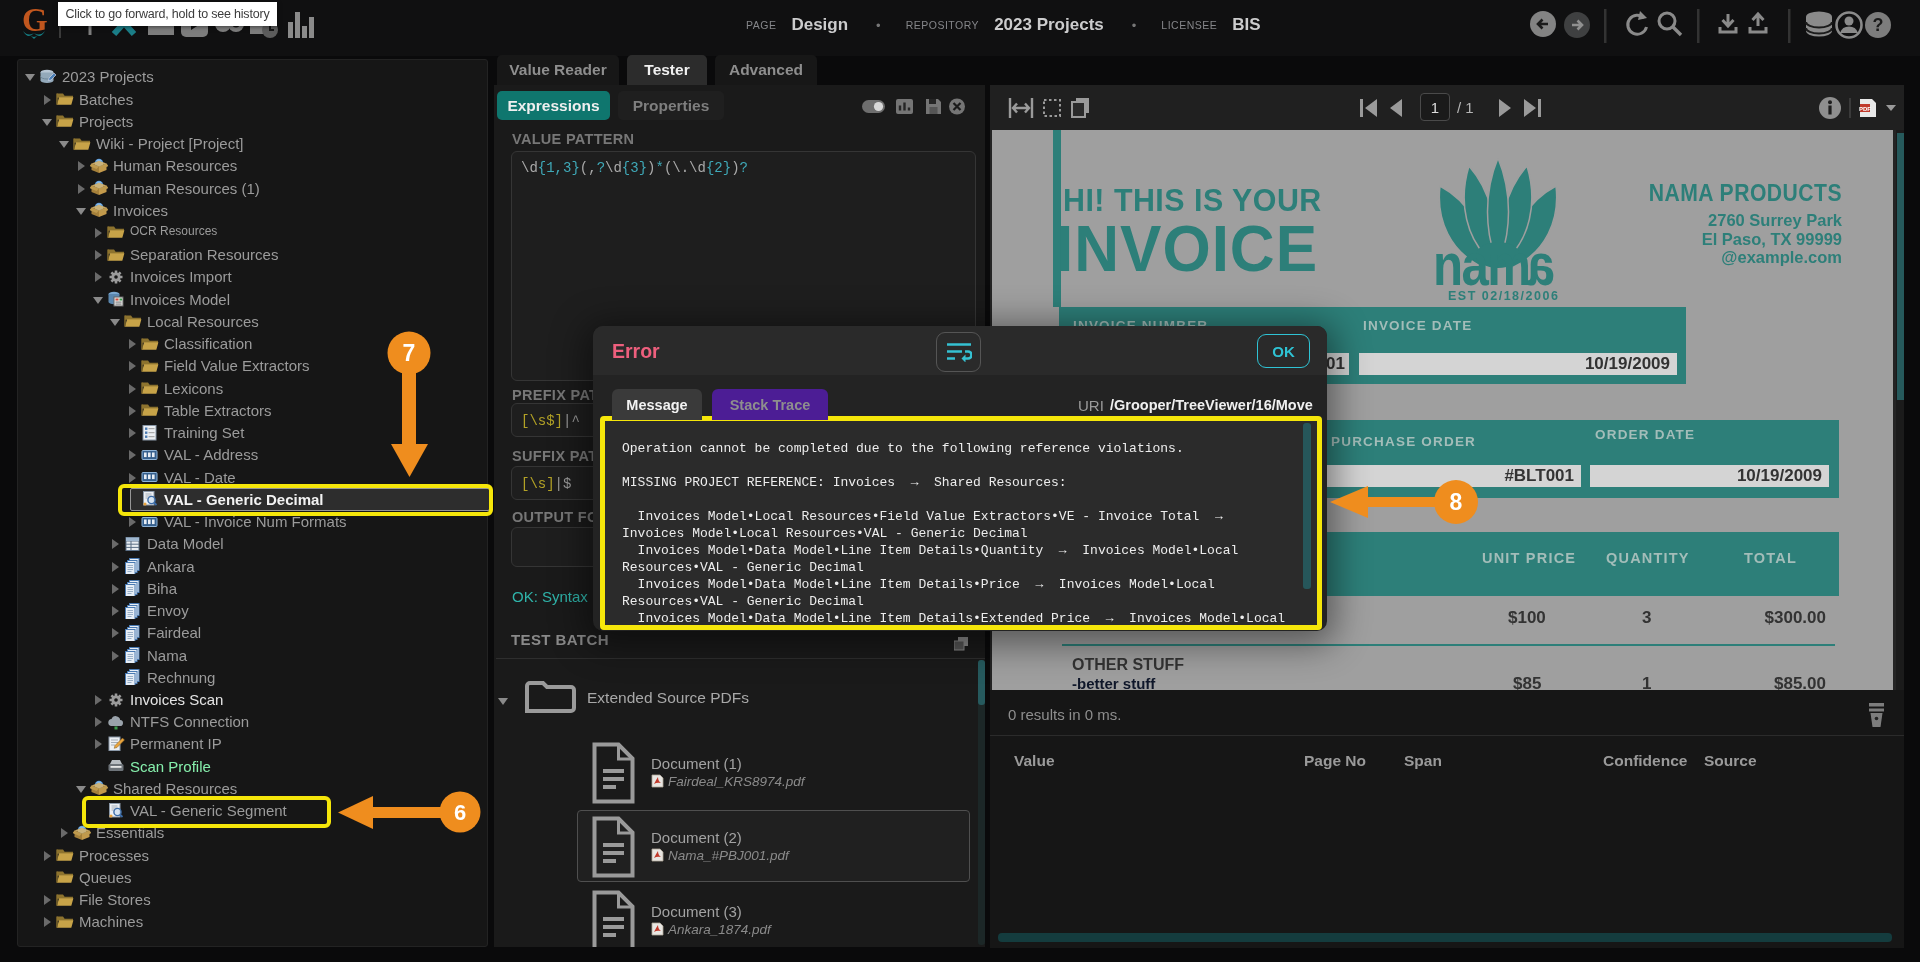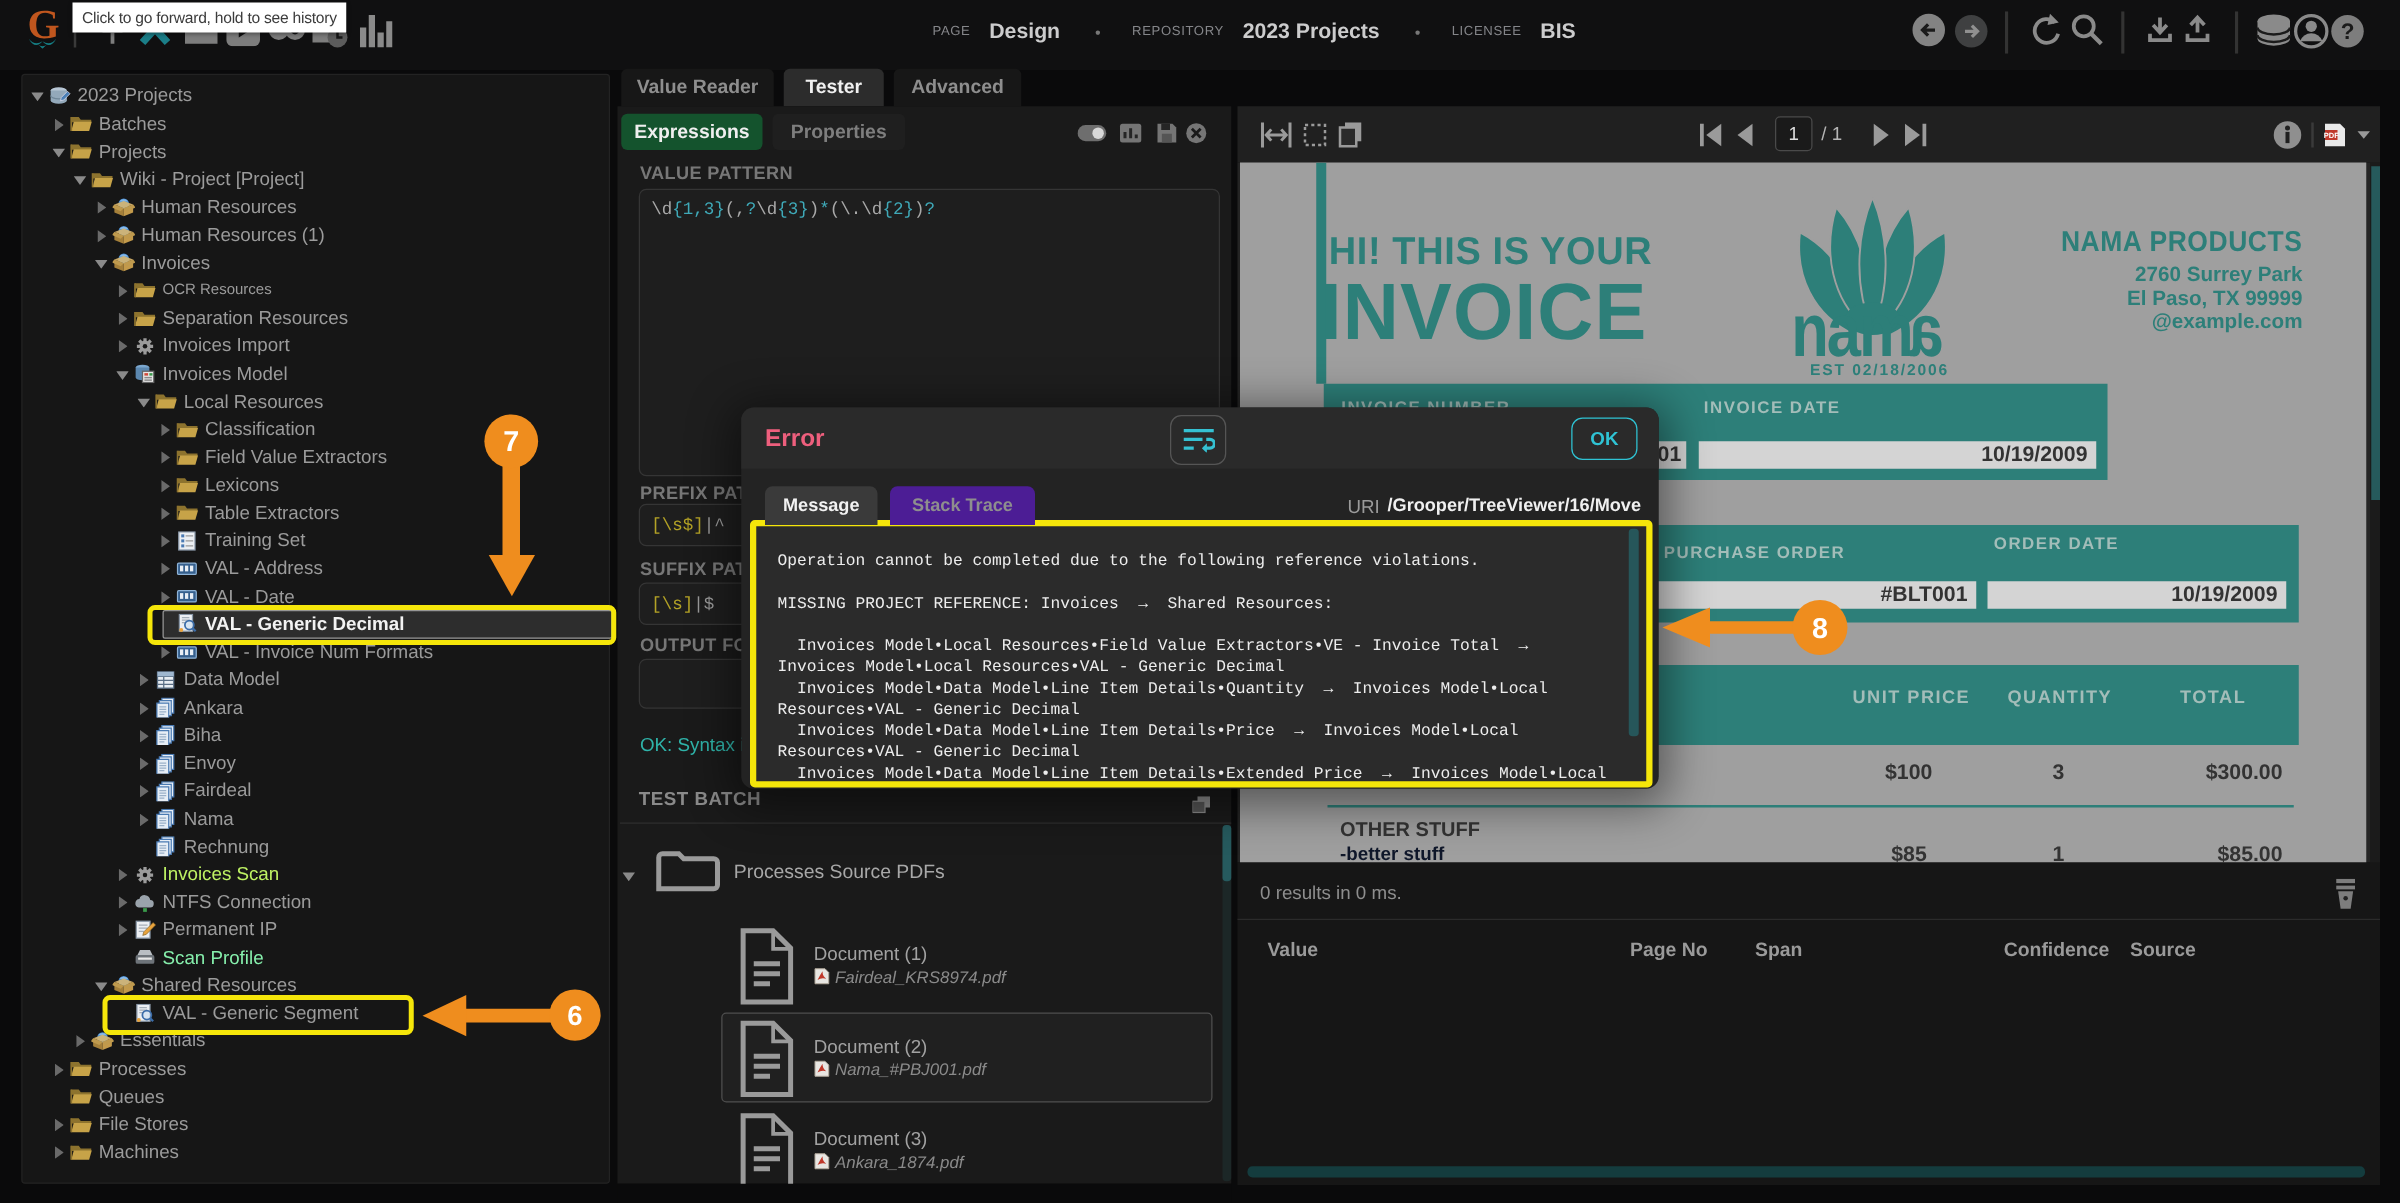--- a/index.html
+++ b/index.html
@@ -375,21 +375,21 @@
   </svg>
 <div class="abs nw" style="left:147px;top:669px;font-size:15px;color:#9b9b9b;font-weight:normal;">Rechnung</div>
 <svg class="abs" style="left:95px;top:695px" width="7" height="10" viewBox="0 0 7 10">
     <path d="M0 0v10L7 5z" fill="#6a6a6a"></path>
   </svg>
 <svg class="abs" style="left:107px;top:692px" width="18" height="16" viewBox="0 0 18 16">
     <path d="M9 1.5v3 M9 11.5v3 M2.5 8h3 M12.5 8h3 M4.4 3.4l2.1 2.1 M11.5 10.5l2.1 2.1 M13.6 3.4l-2.1 2.1 M6.5 10.5l-2.1 2.1" stroke="#9b9b9b" stroke-width="2.6"></path>
     <circle cx="9" cy="8" r="4.6" fill="#9b9b9b"></circle>
     <circle cx="9" cy="8" r="1.8" fill="#161616"></circle>
   </svg>
-<div class="abs nw" style="left:130px;top:691px;font-size:15px;color:#bef264;font-weight:normal;">Invoices Scan</div>
+<div class="abs nw" style="left:130px;top:691px;font-size:15px;color:#e5e5e5;font-weight:normal;">Invoices Scan</div>
 <svg class="abs" style="left:95px;top:717px" width="7" height="10" viewBox="0 0 7 10">
     <path d="M0 0v10L7 5z" fill="#6a6a6a"></path>
   </svg>
 <svg class="abs" style="left:107px;top:714px" width="18" height="16" viewBox="0 0 18 16">
     <path d="M4 12 a3.5 3.5 0 0 1 .5 -6.9 a4.5 4.5 0 0 1 8.7 .9 a3 3 0 0 1 -.4 6z" fill="#9aa3ab"></path>
     <rect x="7.5" y="12.5" width="3" height="3" fill="#3a9a4a"></rect>
   </svg>
 <div class="abs nw" style="left:130px;top:713px;font-size:15px;color:#9b9b9b;font-weight:normal;">NTFS Connection</div>
 <svg class="abs" style="left:95px;top:739px" width="7" height="10" viewBox="0 0 7 10">
     <path d="M0 0v10L7 5z" fill="#6a6a6a"></path>
@@ -470,21 +470,21 @@
 <svg class="abs" style="left:56px;top:914px" width="18" height="16" viewBox="0 0 18 16">
     <path d="M1 2.5h6l1.6 2.2H17v2H1z" fill="#8d732e"></path>
     <path d="M1 13.8 L3 6.3 H17.4 L15.3 13.8 Z" fill="#c7a348"></path>
     <path d="M1 2.5 V13.8" stroke="#8d732e" stroke-width="1.4"></path>
   </svg>
 <div class="abs nw" style="left:79px;top:913px;font-size:15px;color:#9b9b9b;font-weight:normal;">Machines</div>
 <div class="abs" style="left:497px;top:55px;width:122px;height:30px;background:#171717;border-radius:5px 5px 0 0;color:#8e8e8e;font-weight:bold;font-size:15.5px;display:flex;align-items:center;justify-content:center;">Value Reader</div>
 <div class="abs" style="left:627px;top:55px;width:80px;height:30px;background:#2c2c2c;border-radius:5px 5px 0 0;color:#f0f0f0;font-weight:bold;font-size:15.5px;display:flex;align-items:center;justify-content:center;">Tester</div>
 <div class="abs" style="left:715px;top:55px;width:102px;height:30px;background:#171717;border-radius:5px 5px 0 0;color:#8e8e8e;font-weight:bold;font-size:15.5px;display:flex;align-items:center;justify-content:center;">Advanced</div>
 <div class="abs" style="left:494px;top:85px;width:491px;height:862px;background:#1a1a1a;"></div>
-<div class="abs" style="left:497px;top:91px;width:113px;height:29px;background:#14532d;border-radius:5px;color:#efefef;font-weight:bold;font-size:15.5px;display:flex;align-items:center;justify-content:center;">Expressions</div>
+<div class="abs" style="left:497px;top:91px;width:113px;height:29px;background:#0f766e;border-radius:5px;color:#efefef;font-weight:bold;font-size:15.5px;display:flex;align-items:center;justify-content:center;">Expressions</div>
 <div class="abs" style="left:618px;top:91px;width:106px;height:29px;background:#1f1f1f;border-radius:5px;color:#7e7e7e;font-weight:bold;font-size:15.5px;display:flex;align-items:center;justify-content:center;">Properties</div>
 <svg class="abs" style="left:862px;top:98px" width="104" height="17" viewBox="0 0 104 17">
     <rect x="0" y="2" width="23" height="13" rx="6.5" fill="#6e6e6e"></rect>
     <circle cx="16.5" cy="8.5" r="4.6" fill="#d8d8d8"></circle>
     <rect x="34" y="1" width="17" height="15" rx="2" fill="#757575"></rect>
     <path d="M38 12.5v-5 M42.5 12.5v-8 M47 12.5v-3" stroke="#252525" stroke-width="2.4"></path>
     <path d="M64 1h12l3 3v12h-15z" fill="#757575"></path>
     <rect x="67" y="1" width="7" height="5" fill="#252525"></rect>
     <rect x="67.5" y="9" width="8" height="7" fill="#555"></rect>
     <circle cx="95" cy="8.5" r="8" fill="#757575"></circle>
@@ -507,21 +507,21 @@
     <rect x="4" y="0" width="10" height="9" fill="#8a8a8a"></rect>
     <rect x="0" y="4" width="10" height="9" fill="#555" stroke="#8a8a8a"></rect>
   </svg>
 <div class="abs" style="left:496px;top:658px;width:489px;height:1px;background:#2e2e2e;"></div>
 <svg class="abs" style="left:498px;top:697px" width="10" height="8" viewBox="0 0 10 8">
     <path d="M0 1h10L5 8z" fill="#8a8a8a"></path>
   </svg>
 <svg class="abs" style="left:524px;top:680px" width="53" height="34" viewBox="0 0 53 34">
     <path d="M3 31 V6 a3 3 0 0 1 3 -3 h13 l4 4 h24 a3 3 0 0 1 3 3 v18 a3 3 0 0 1 -3 3z" fill="none" stroke="#9a9a9a" stroke-width="4"></path>
   </svg>
-<div class="abs nw" style="left:587px;top:689px;font-size:15.5px;color:#a8a8a8;">Processes Source PDFs</div>
+<div class="abs nw" style="left:587px;top:689px;font-size:15.5px;color:#a8a8a8;">Extended Source PDFs</div>
 <div class="abs" style="left:577px;top:810px;width:393px;height:72px;background:#202020;border:1px solid #4f4f4f;border-radius:4px;"></div>
 <svg class="abs" style="left:592px;top:742px" width="43" height="62" viewBox="0 0 43 62">
     <path d="M2.5 59.5 V2.5 h24 l14 14 v43z" fill="none" stroke="#9a9a9a" stroke-width="4"></path>
     <path d="M26.5 3 v14 h14" fill="none" stroke="#9a9a9a" stroke-width="3"></path>
     <path d="M11 29 h21 M11 37 h21 M11 45 h13" stroke="#9a9a9a" stroke-width="4"></path>
   </svg>
 <div class="abs nw" style="left:651px;top:755px;font-size:15px;color:#a2a2a2;">Document (1)</div>
 <svg class="abs" style="left:651px;top:774px" width="13" height="14" viewBox="0 0 13 14">
     <path d="M1 1h8l3 3v9H1z" fill="#e8e6e2" stroke="#b0a79a" stroke-width=".8"></path>
     <path d="M3 10 q2 -4 4 -7 q0 4 3 6 q-4 -1 -7 1z" fill="#c0392b"></path>

